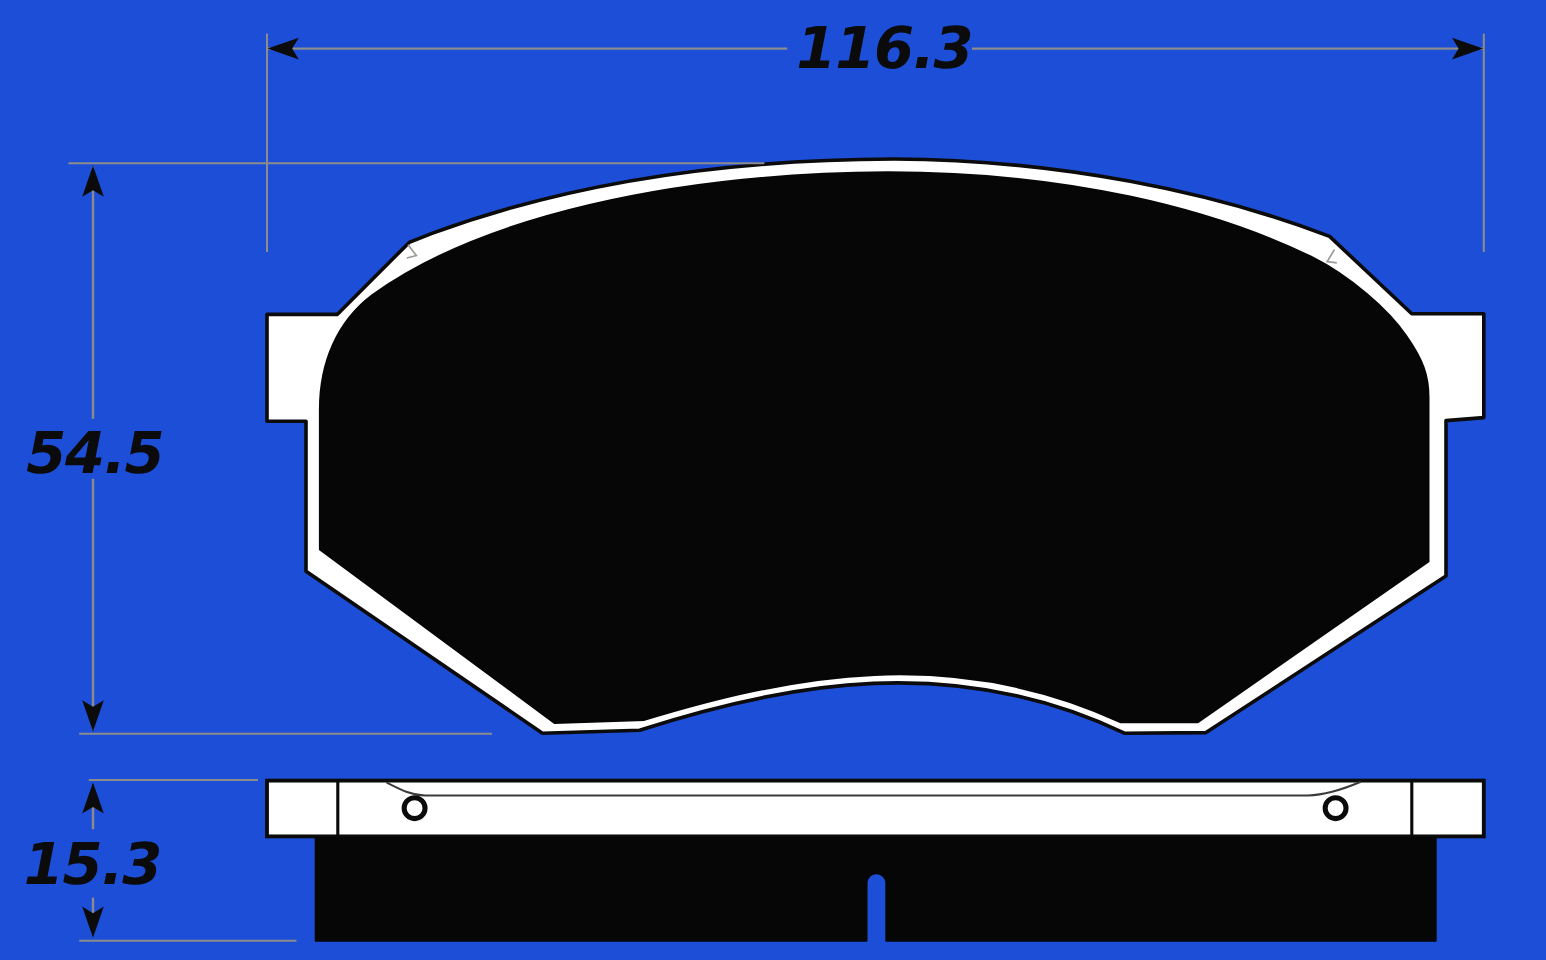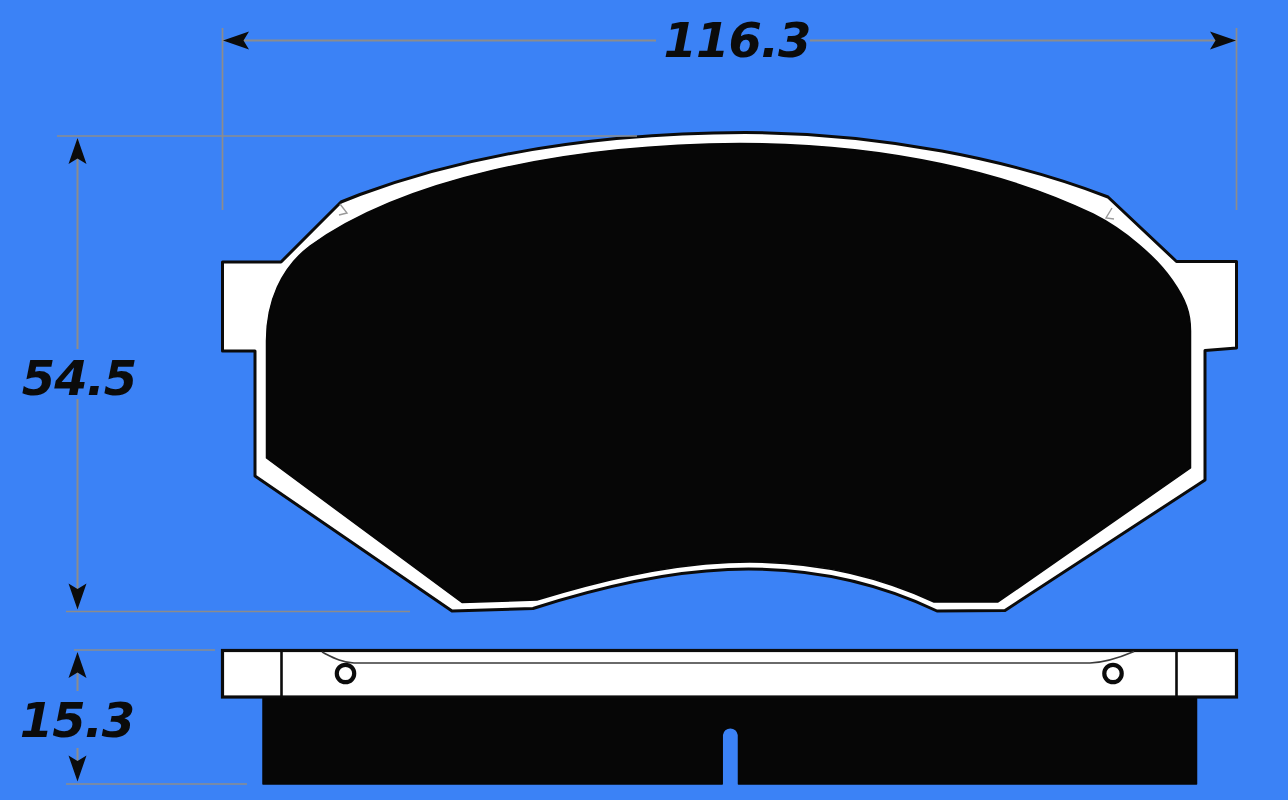--- a/index.html
+++ b/index.html
@@ -4,21 +4,21 @@
 <style>
   html, body {
     margin: 0;
     padding: 0;
     background: #ffffff;
   }
   .stage {
     position: relative;
     width: 1288px;
     height: 800px;
-    background: #3b82f6;
+    background: #1d4ed8;
     overflow: hidden;
     font-family: "DejaVu Sans", "Liberation Sans", sans-serif;
   }
   svg { display: block; }
 
   .part-outline {
     fill: #ffffff;
     stroke: #0b0b0b;
     stroke-width: 3;
     stroke-linejoin: round;

